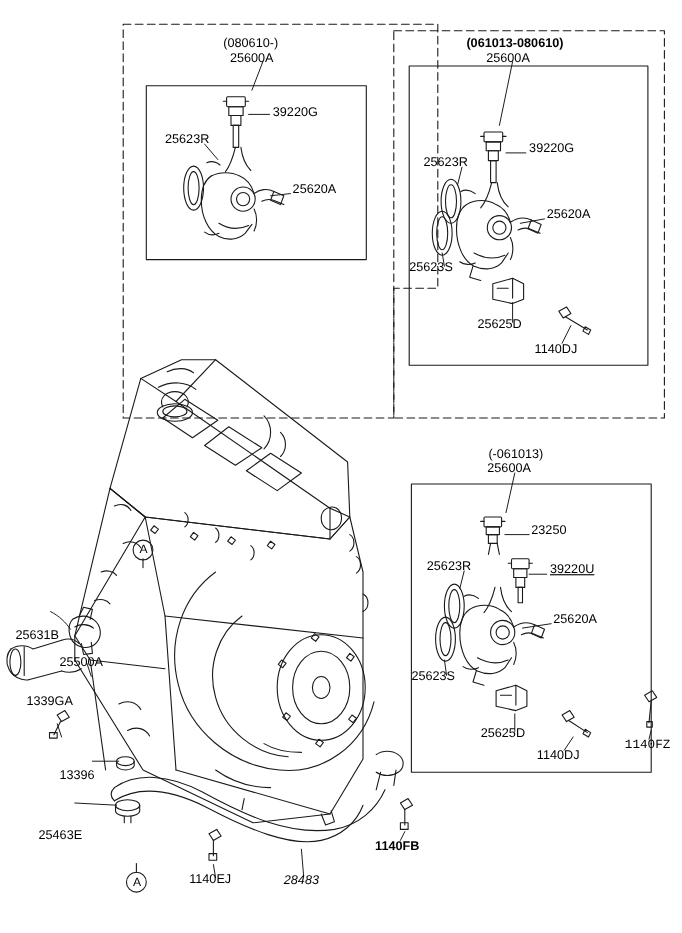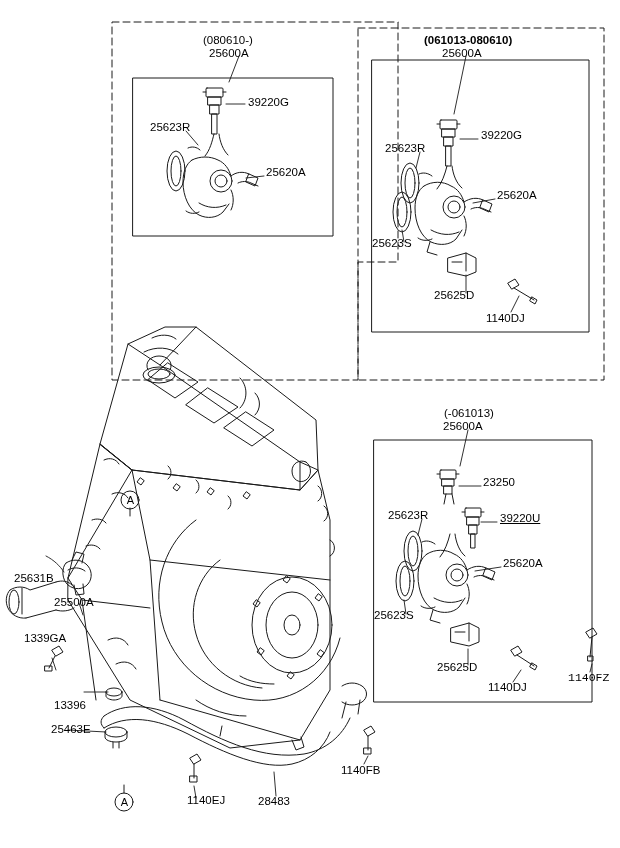--- a/index.html
+++ b/index.html
@@ -360,21 +360,21 @@
   <div class="lbl" style="left:503px; top:557px;">25620A</div>
   <div class="lbl" style="left:374px; top:609px;">25623S</div>
   <div class="lbl" style="left:437px; top:661px;">25625D</div>
   <div class="lbl" style="left:488px; top:681px;">1140DJ</div>
   <div class="lbl" style="left:568px; top:671px;font-family:Liberation Mono, monospace;">1140FZ</div>
 
   <div class="lbl" style="left:14px; top:572px;">25631B</div>
   <div class="lbl" style="left:54px; top:596px;">25500A</div>
   <div class="lbl" style="left:24px; top:632px;">1339GA</div>
   <div class="lbl" style="left:54px; top:686px;margin-top:13px;">13396</div>
-  <div class="lbl" style="left:35px; top:723px;margin-left:16px;">25463E</div>
-  <div class="lbl" style="left:172px; top:794px;margin-left:15px;">1140EJ</div>
-  <div class="lbl" style="left:258px; top:795px;">28483</div>
-  <div class="lbl" style="left:341px; top:764px;">1140FB</div>
+  <div class="lbl" style="left:35px; top:754px;">25463E</div>
+  <div class="lbl" style="left:172px; top:794px;">1140EJ</div>
+  <div class="lbl" style="left:258px; top:795px;font-style:italic;">28483</div>
+  <div class="lbl" style="left:341px; top:764px;font-weight:bold;">1140FB</div>
 
   <div class="lbl small center" style="left:126px; top:494px; width:9px;">A</div>
   <div class="lbl small center" style="left:120px; top:796px; width:9px;">A</div>
 
 </div>
 
 </body></html>

